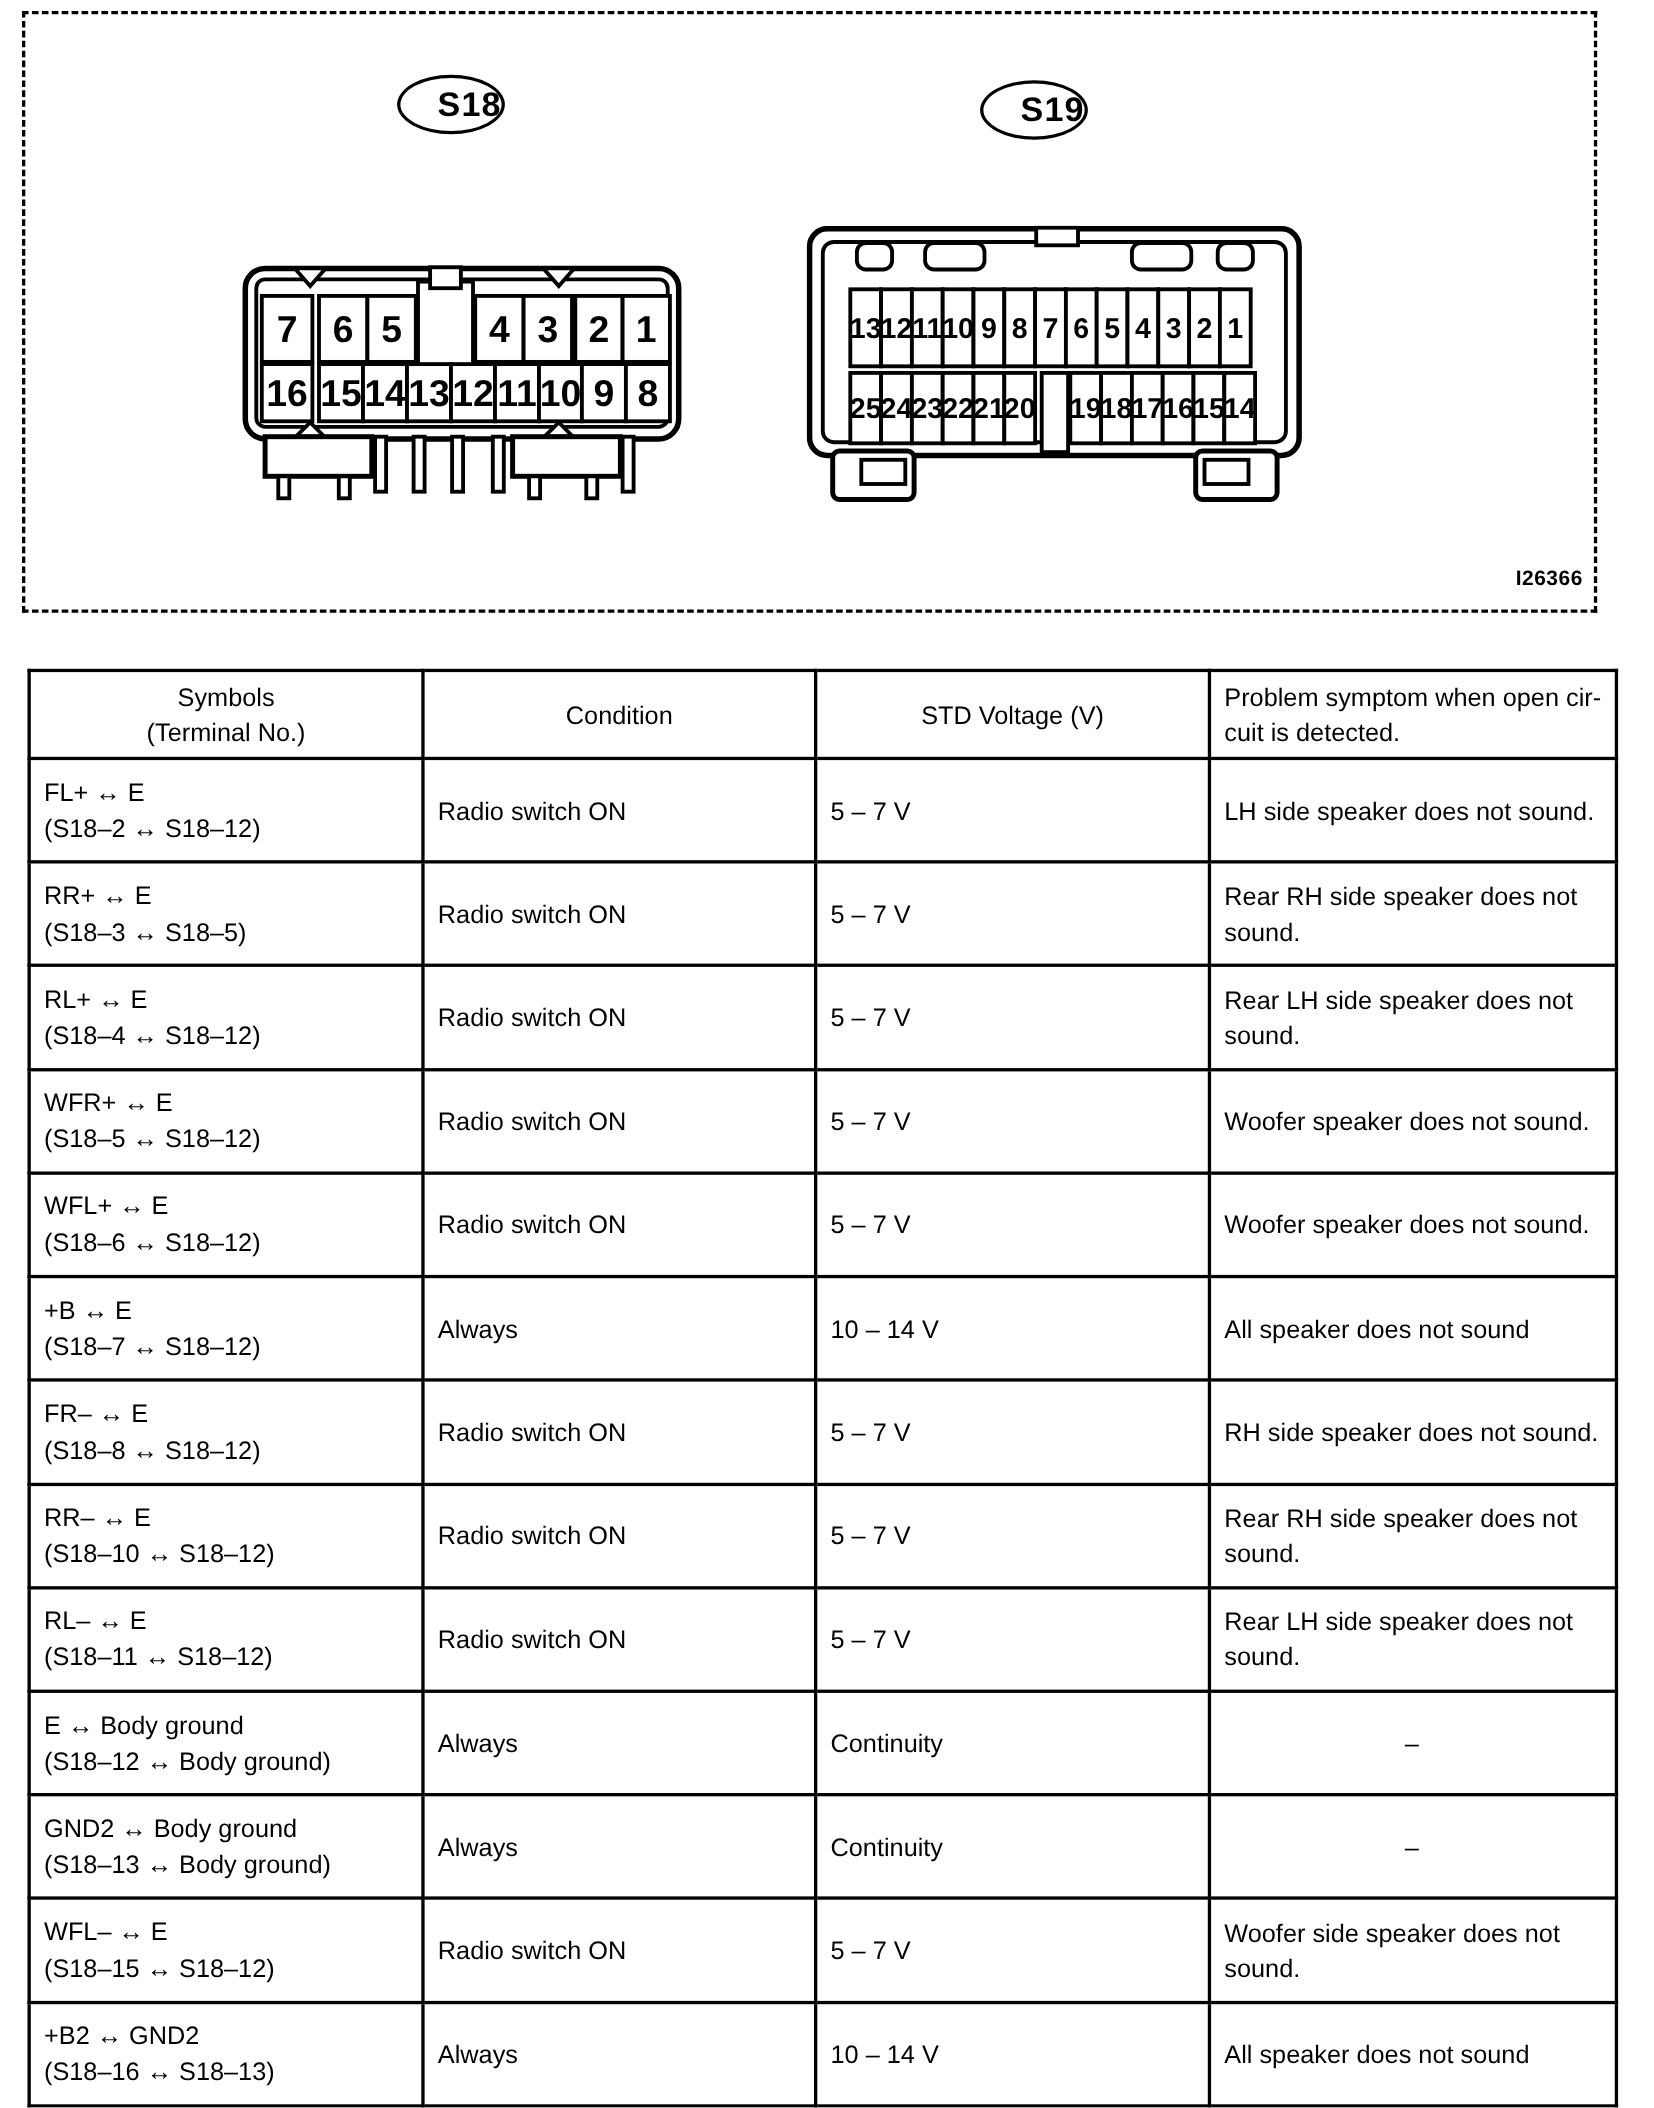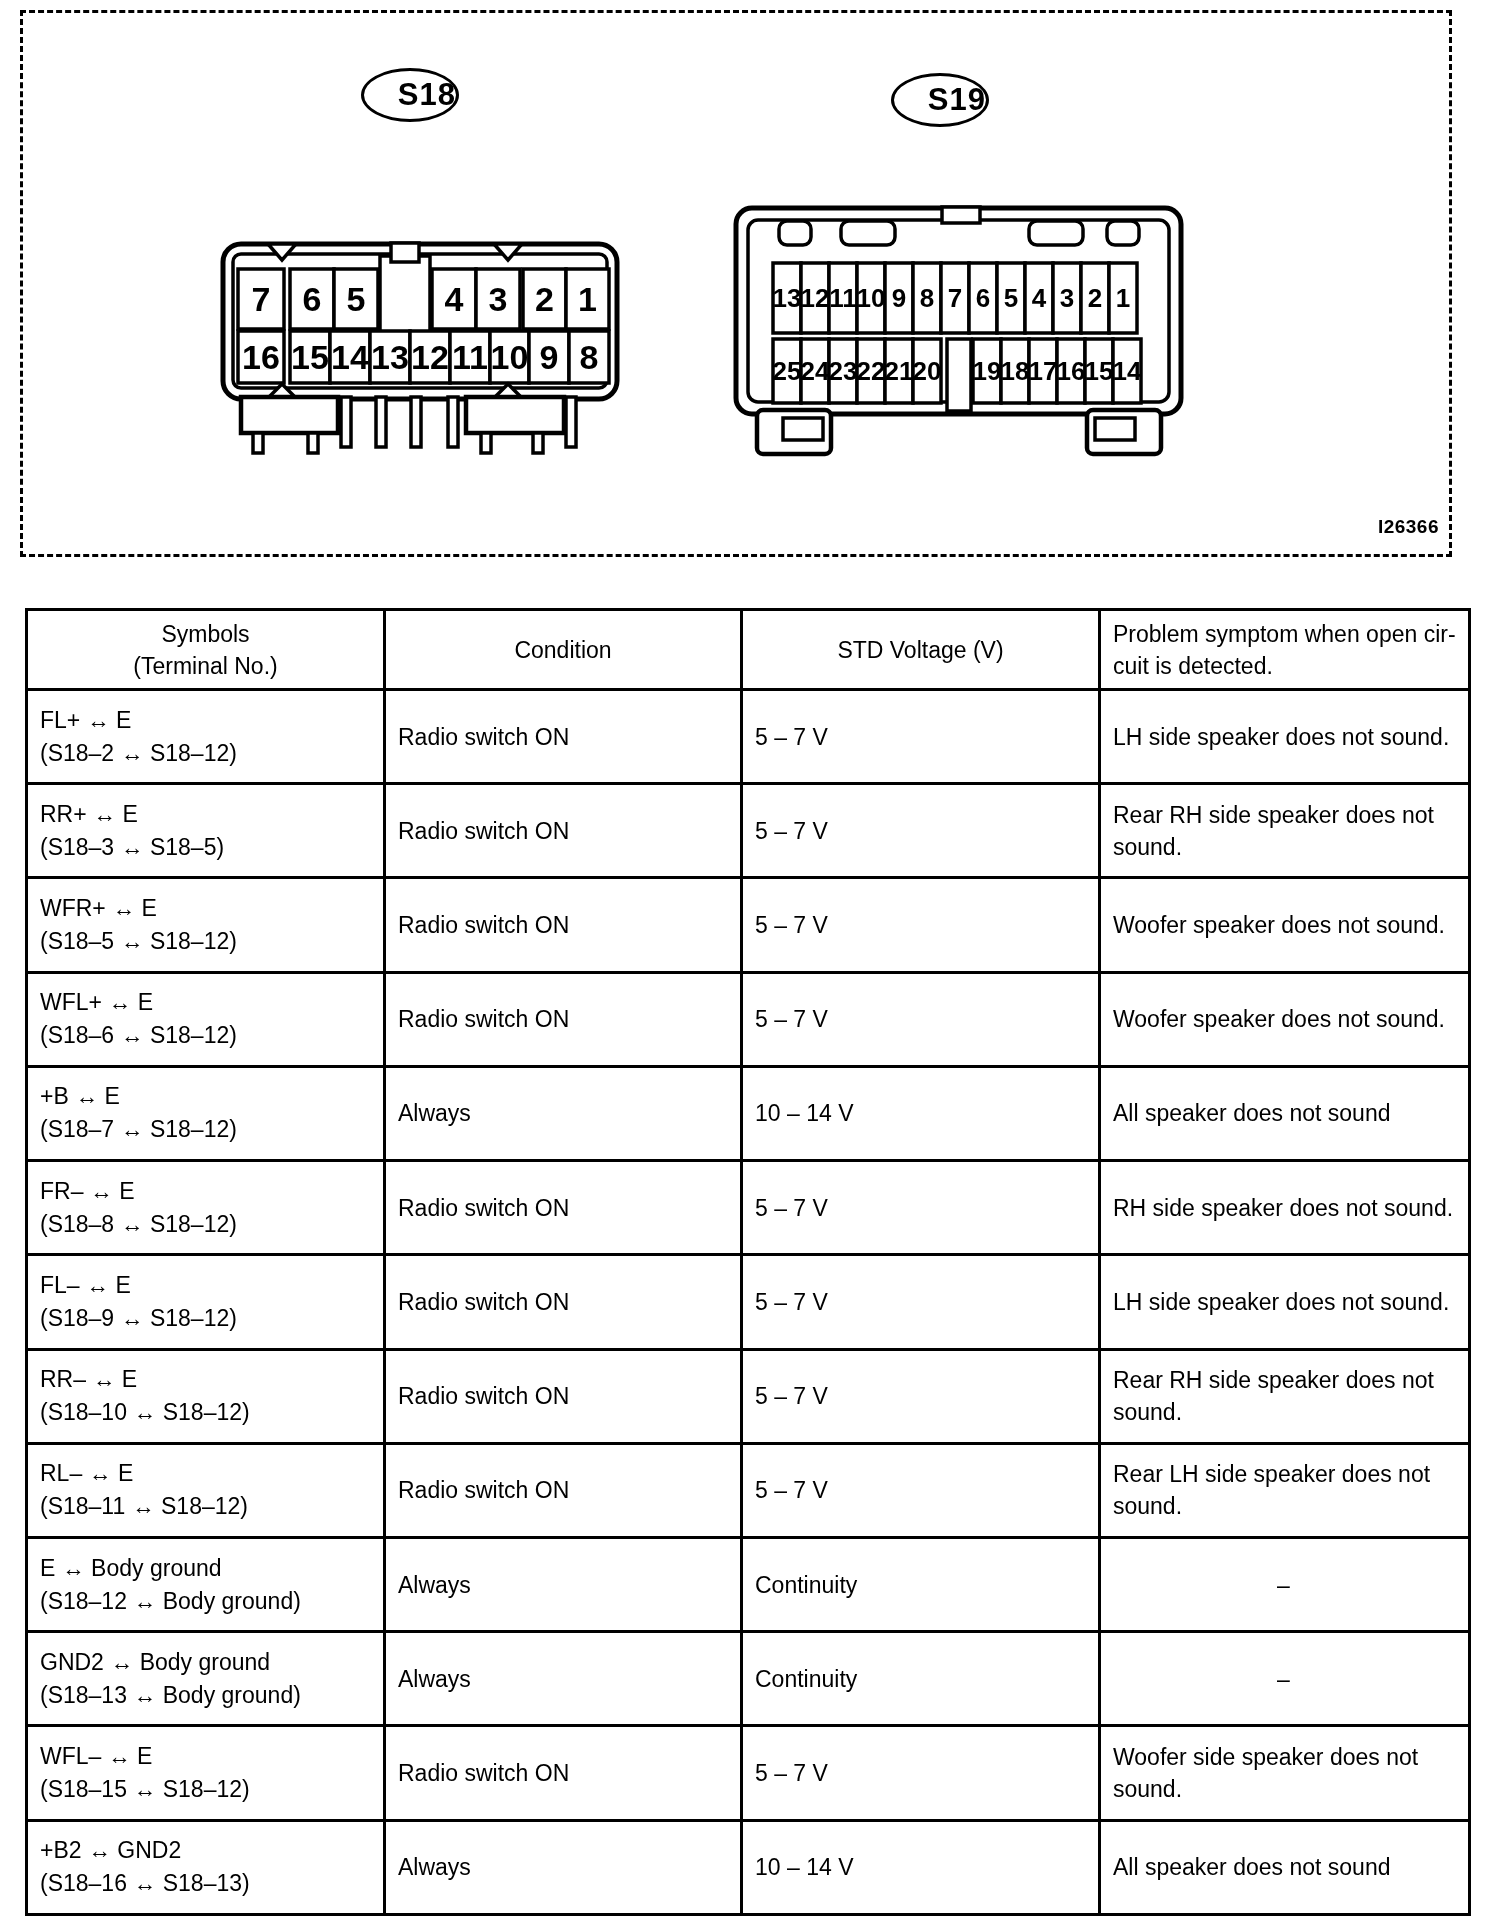--- a/index.html
+++ b/index.html
@@ -215,20 +215,29 @@
     <td class="symbols-cell">
       <div>RR+ ↔ E</div>
       <div>(S18–3 ↔ S18–5)</div>
     </td>
     <td>Radio switch ON</td>
     <td>5 – 7 V</td>
     <td class="problem-cell">Rear RH side speaker does not sound.</td>
   </tr>
         <tr>
     <td class="symbols-cell">
+      <div>RL+ ↔ E</div>
+      <div>(S18–4 ↔ S18–12)</div>
+    </td>
+    <td>Radio switch ON</td>
+    <td>5 – 7 V</td>
+    <td class="problem-cell">Rear LH side speaker does not sound.</td>
+  </tr>
+        <tr>
+    <td class="symbols-cell">
       <div>WFR+ ↔ E</div>
       <div>(S18–5 ↔ S18–12)</div>
     </td>
     <td>Radio switch ON</td>
     <td>5 – 7 V</td>
     <td class="problem-cell">Woofer speaker does not sound.</td>
   </tr>
         <tr>
     <td class="symbols-cell">
       <div>WFL+ ↔ E</div>
@@ -251,29 +260,20 @@
     <td class="symbols-cell">
       <div>FR– ↔ E</div>
       <div>(S18–8 ↔ S18–12)</div>
     </td>
     <td>Radio switch ON</td>
     <td>5 – 7 V</td>
     <td class="problem-cell">RH side speaker does not sound.</td>
   </tr>
         <tr>
     <td class="symbols-cell">
-      <div>FL– ↔ E</div>
-      <div>(S18–9 ↔ S18–12)</div>
-    </td>
-    <td>Radio switch ON</td>
-    <td>5 – 7 V</td>
-    <td class="problem-cell">LH side speaker does not sound.</td>
-  </tr>
-        <tr>
-    <td class="symbols-cell">
       <div>RR– ↔ E</div>
       <div>(S18–10 ↔ S18–12)</div>
     </td>
     <td>Radio switch ON</td>
     <td>5 – 7 V</td>
     <td class="problem-cell">Rear RH side speaker does not sound.</td>
   </tr>
         <tr>
     <td class="symbols-cell">
       <div>RL– ↔ E</div>

